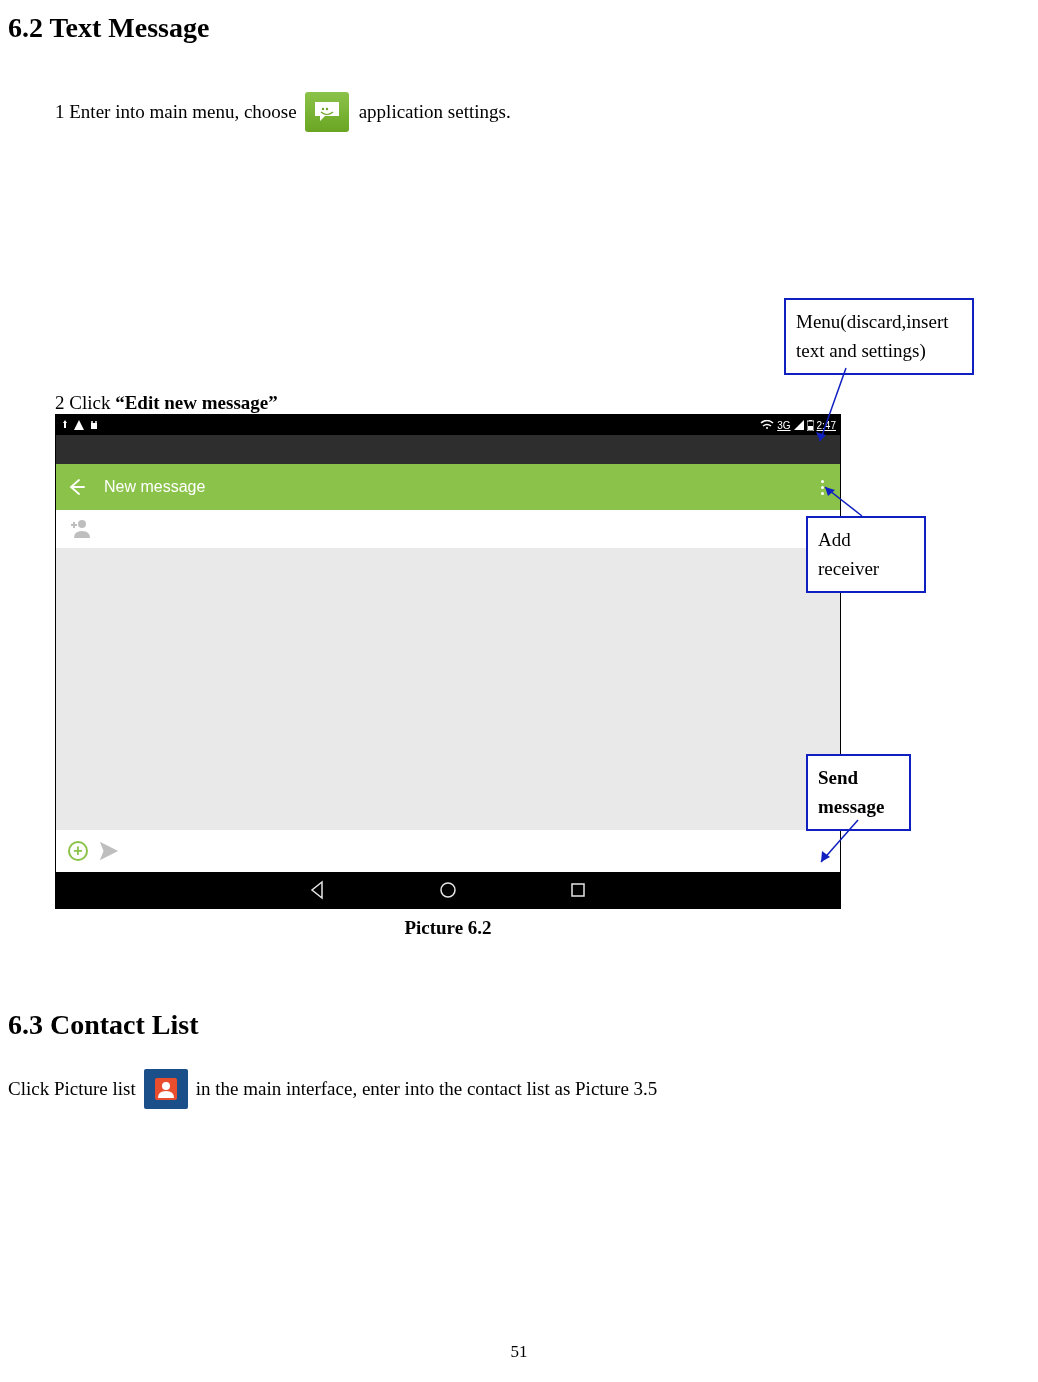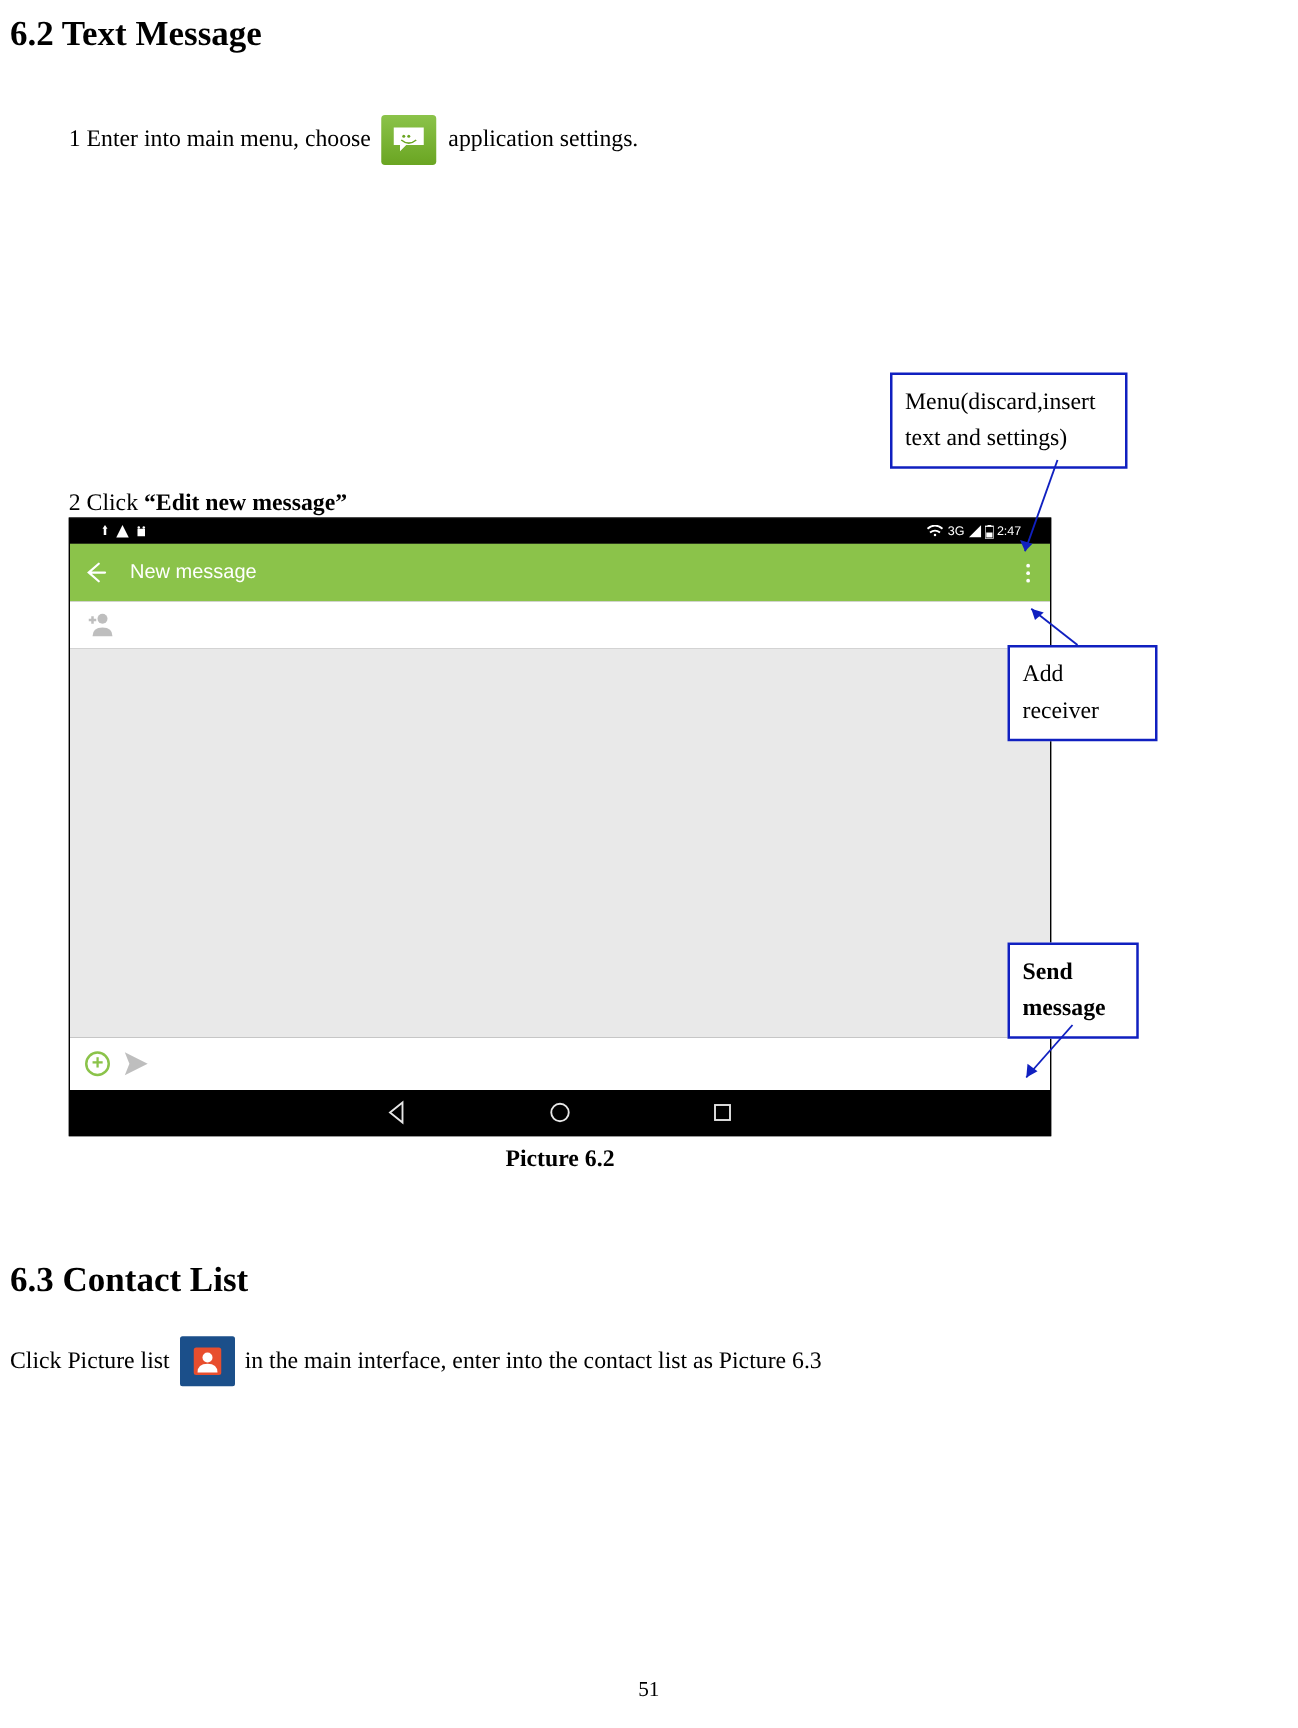--- a/index.html
+++ b/index.html
@@ -51,33 +51,35 @@
     flex-direction: column;
     font-family: Arial, Helvetica, sans-serif;
   }
   .status-bar {
     height: 20px;
     background: #000;
     display: flex;
     align-items: center;
     color: #fff;
     font-size: 10px;
-    padding: 0 23px;
+    padding: 0 4px;
+    text-decoration: underline;
   }
   .status-left { display: flex; gap: 3px; align-items: center; }
   .status-right { margin-left: auto; display: flex; gap: 3px; align-items: center; }
 
   .app-bar {
     height: 46px;
     background: #8bc34a;
     display: flex;
     align-items: center;
     padding: 16px 12px;
     color: #fff;
     gap: 18px;
+    margin-top: 29px;
   }
   .app-bar .title { font-size: 16px; }
   .app-bar .menu-btn { margin-left: auto; display: flex; flex-direction: column; gap: 3px; padding: 6px 4px; cursor: pointer; }
   .menu-btn .dot { width: 3px; height: 3px; border-radius: 50%; background: #fff; }
 
   .recipient-row {
     height: 38px;
     background: #fff;
     display: flex;
     align-items: center;
@@ -290,21 +292,21 @@
         </svg>
       <svg class="nav-btn" viewBox="0 0 20 20">
           <rect x="4" y="4" width="12" height="12" fill="none" stroke="#fff" stroke-width="1.5"></rect>
         </svg>
     </div>
   </div>
 </div>
 
 <div class="caption">Picture 6.2</div>
 
-<div class="callout" style="left:712px; top:298px; width:190px;">Menu(discard,insert text and settings)</div>
+<div class="callout" style="left:784px; top:298px; width:190px;">Menu(discard,insert text and settings)</div>
 <svg style="position:absolute; left:816px; top:368px; width:40px; height:80px; overflow:visible;">
   <line x1="30" y1="0" x2="4" y2="73" stroke="#1020c0" stroke-width="1.5"></line>
   <polygon points="4,73 0,64 10,67" fill="#1020c0"></polygon>
 </svg>
 
 <div class="callout" style="left:806px; top:516px; width:120px;">Add receiver</div>
 <svg style="position:absolute; left:822px; top:484px; width:60px; height:40px; overflow:visible;">
   <line x1="40" y1="32" x2="3" y2="3" stroke="#1020c0" stroke-width="1.5"></line>
   <polygon points="3,3 6,12 13,6" fill="#1020c0"></polygon>
 </svg>
@@ -321,16 +323,16 @@
 
 <div class="contact-line">
   <span>Click Picture list</span>
   <span class="contact-icon">
     <svg width="26" height="26" viewBox="0 0 26 26">
       <rect x="2" y="2" width="22" height="22" rx="2" fill="#e84e2e"></rect>
       <circle cx="13" cy="10" r="4" fill="#fff"></circle>
       <path d="M5 22 q0 -7 8 -7 t8 7 z" fill="#fff"></path>
     </svg>
   </span>
-  <span>in the main interface, enter into the contact list as Picture 6.3</span>
+  <span>in the main interface, enter into the contact list as Picture 3.5</span>
 </div>
 
 <div class="page-num">51</div>
 
 </body></html>

